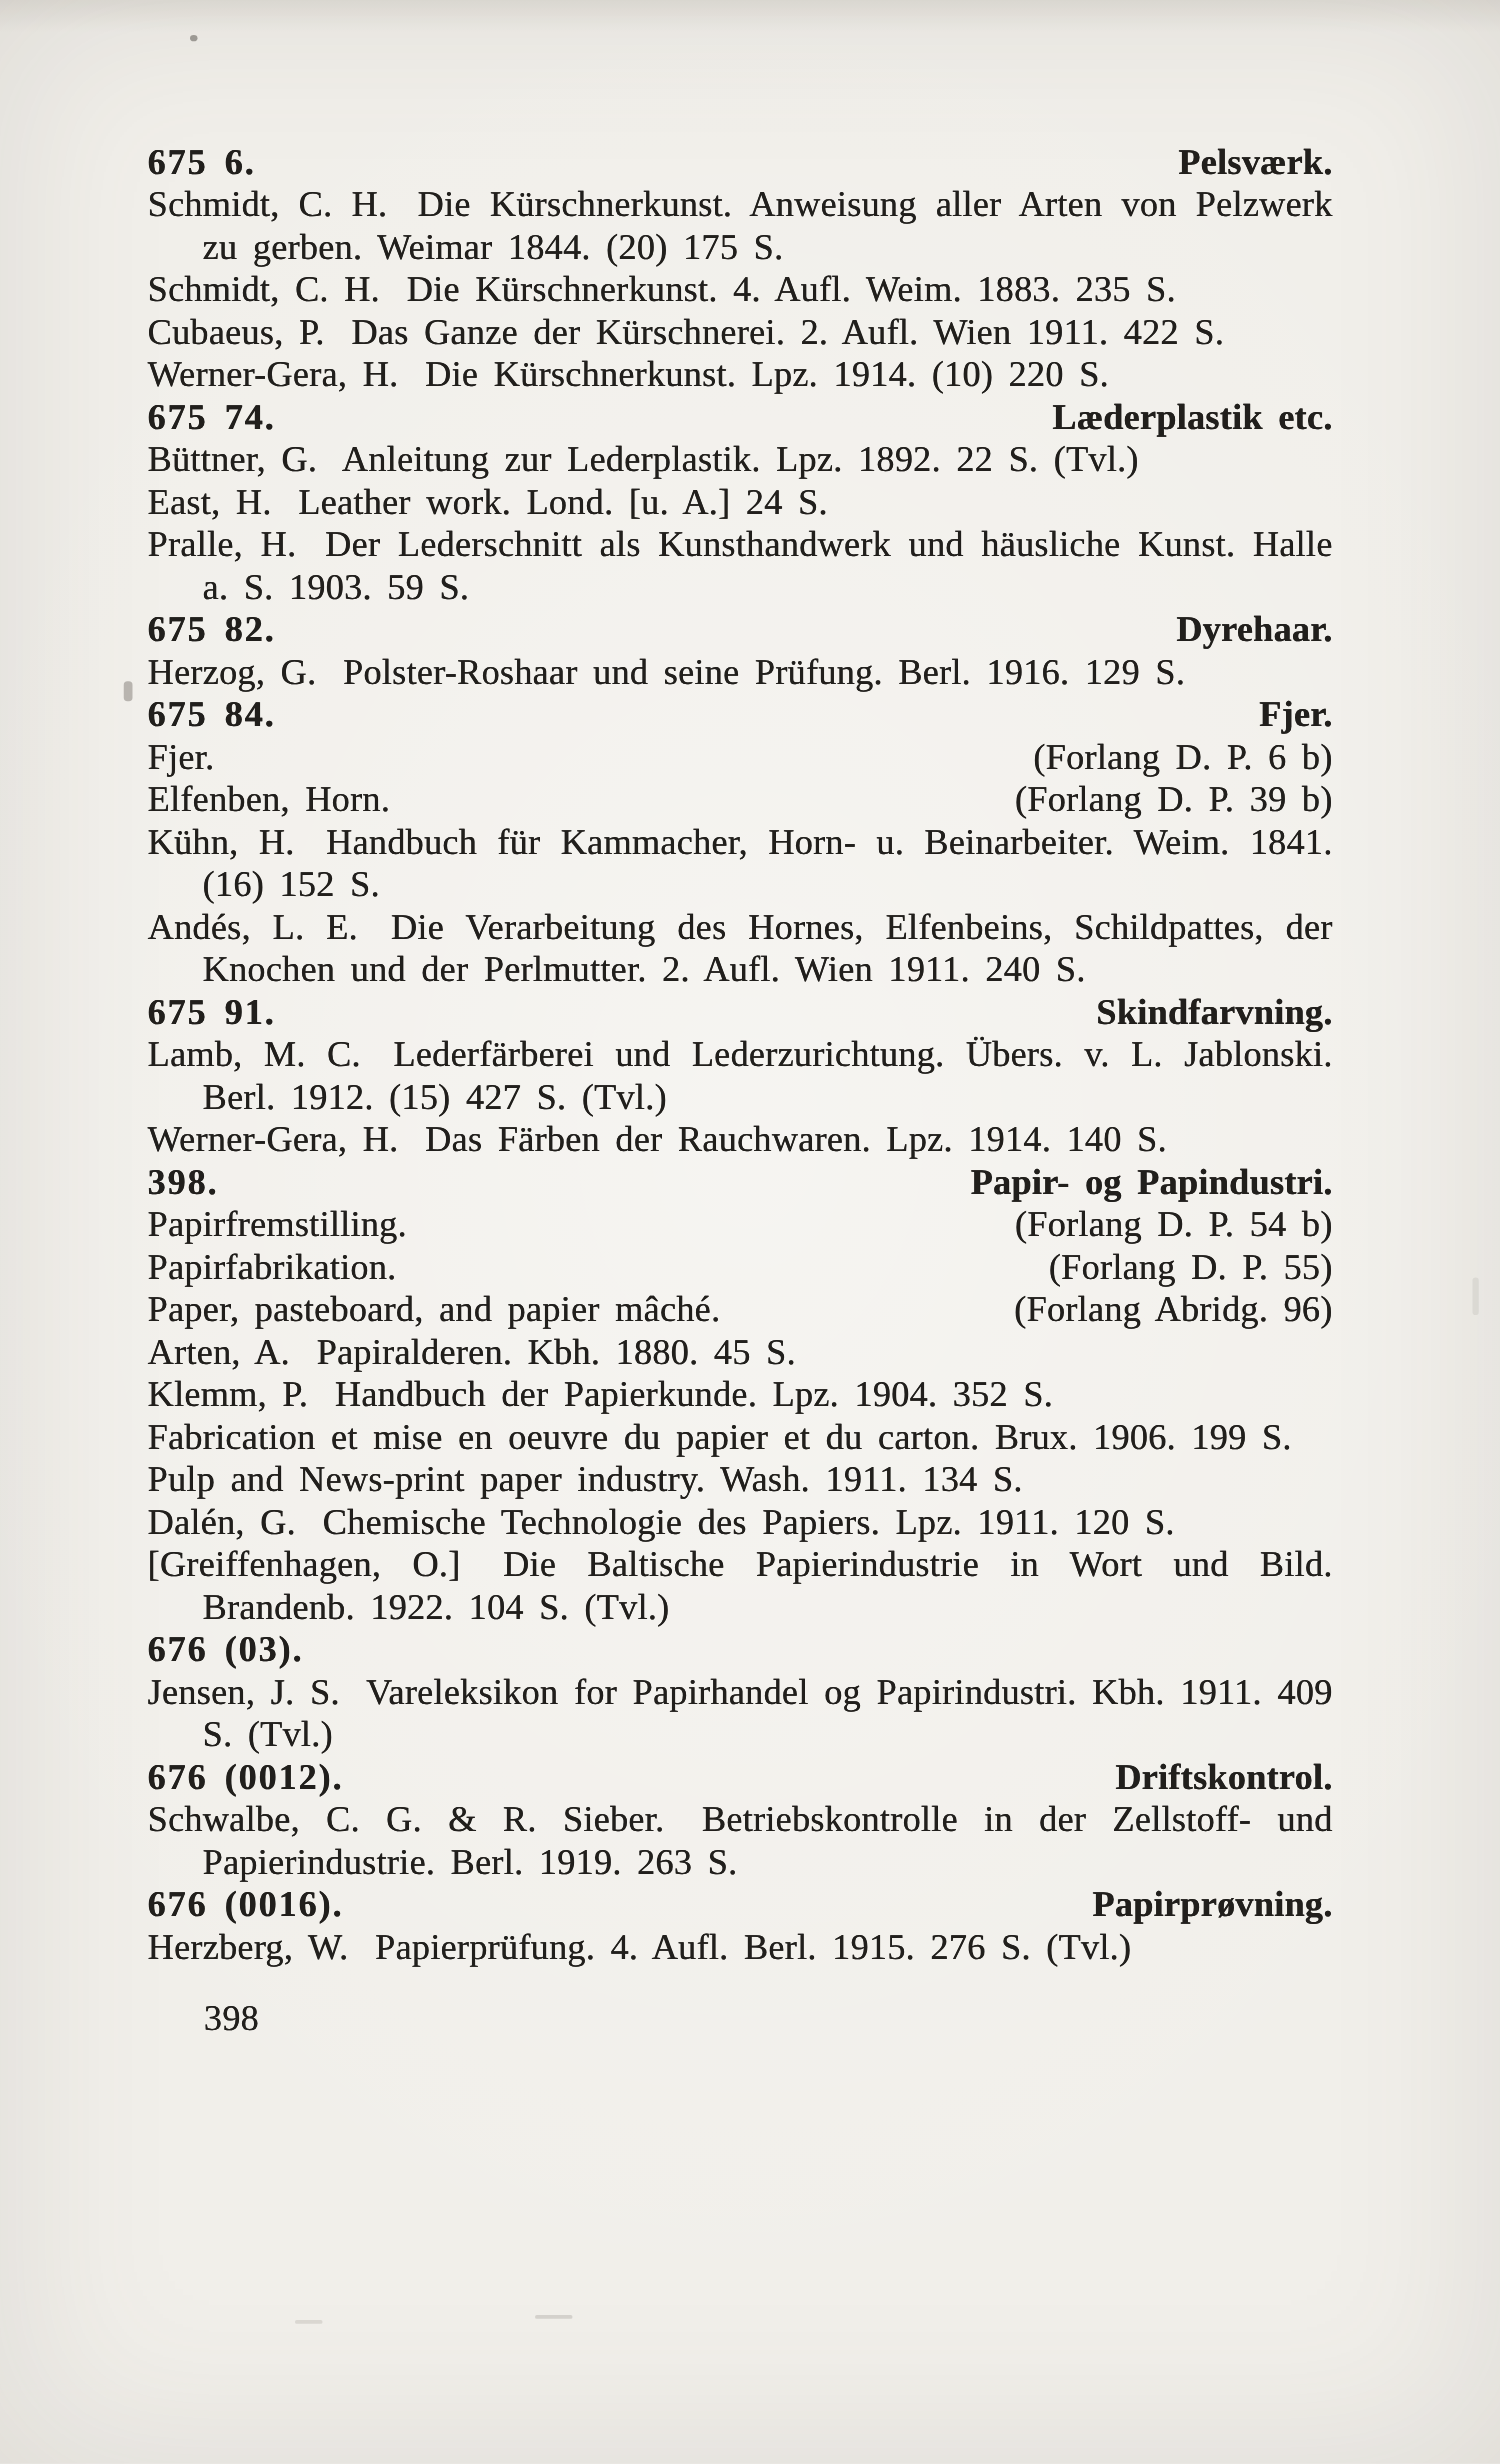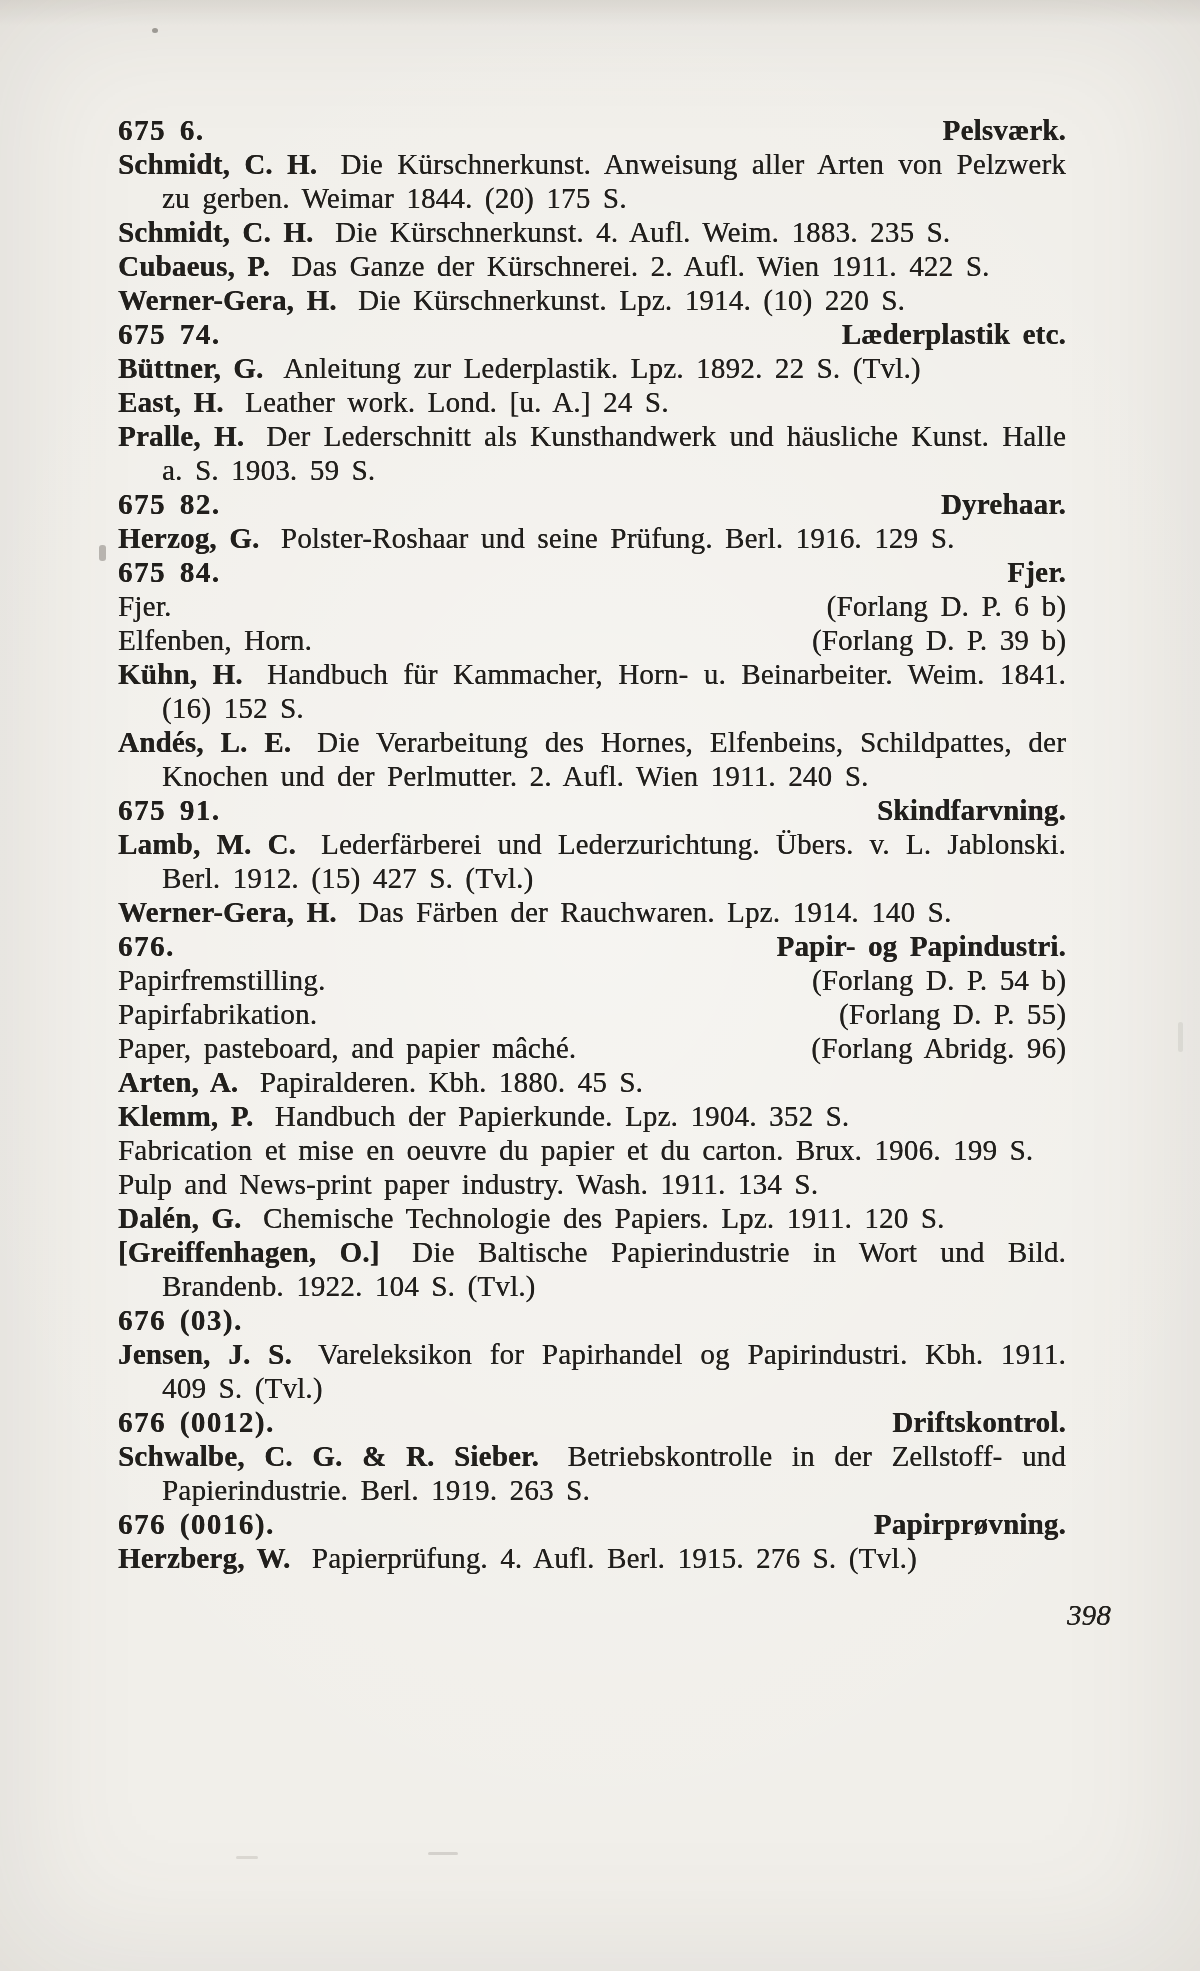--- a/index.html
+++ b/index.html
@@ -30,28 +30,27 @@
   }
   .row { display: flex; justify-content: space-between; }
   .section { font-weight: bold; }
   .section .code { letter-spacing: 1.5px; white-space: nowrap; }
   .section .label { white-space: nowrap; }
   .entry {
     text-align: justify;
     padding-left: 44px;
     text-indent: -44px;
   }
-  .entry .author { font-weight: bold; padding-right: 9px; }
+  .entry .author { font-weight: normal; padding-right: 9px; }
   .xref .term { white-space: nowrap; }
   .xref .ref { white-space: nowrap; }
   .pagenum-row {
     margin-top: 23px;
-    text-align: right;
+    text-align: left;
     transform: translateX(45px);
-    font-style: italic;
   }
   
   .artifact { position: absolute; background: rgba(62,57,50,0.45); border-radius: 50%; }
   .a1 { left: 152px; top: 28px;  width: 6px;  height: 5px; }
   .a2 { left: 99px;  top: 545px; width: 7px;  height: 16px; border-radius: 3px; opacity: .7; }
   .a3 { left: 428px; top: 1852px; width: 30px; height: 3px; opacity: .35; border-radius: 2px; }
   .a4 { left: 236px; top: 1856px; width: 22px; height: 3px; opacity: .28; border-radius: 2px; }
   .a5 { left: 1178px; top: 1022px; width: 5px; height: 30px; opacity: .18; border-radius: 3px; }
 </style>
 </head>
@@ -101,21 +100,21 @@
       </div>
       <div class="entry"><span class="author">Kühn, H.</span> <span class="text">Handbuch für Kammacher, Horn- u. Beinarbeiter.  Weim. 1841.  (16)  152 S.</span></div>
       <div class="entry"><span class="author">Andés, L. E.</span> <span class="text">Die Verarbeitung des Hornes, Elfenbeins, Schildpattes, der Knochen und der Perlmutter.  2. Aufl.  Wien 1911. 240 S.</span></div>
       <div class="row section">
         <span class="code">675 91.</span>
         <span class="label">Skindfarvning.</span>
       </div>
       <div class="entry"><span class="author">Lamb, M. C.</span> <span class="text">Lederfärberei und Lederzurichtung.  Übers. v. L. Jablonski.  Berl. 1912.  (15) 427 S.  (Tvl.)</span></div>
       <div class="entry"><span class="author">Werner-Gera, H.</span> <span class="text">Das Färben der Rauchwaren.  Lpz. 1914.  140 S.</span></div>
       <div class="row section">
-        <span class="code">676.</span>
+        <span class="code">398.</span>
         <span class="label">Papir- og Papindustri.</span>
       </div>
       <div class="row xref">
         <span class="term">Papirfremstilling.</span>
         <span class="ref">(Forlang D. P. 54 b)</span>
       </div>
       <div class="row xref">
         <span class="term">Papirfabrikation.</span>
         <span class="ref">(Forlang D. P. 55)</span>
       </div>

